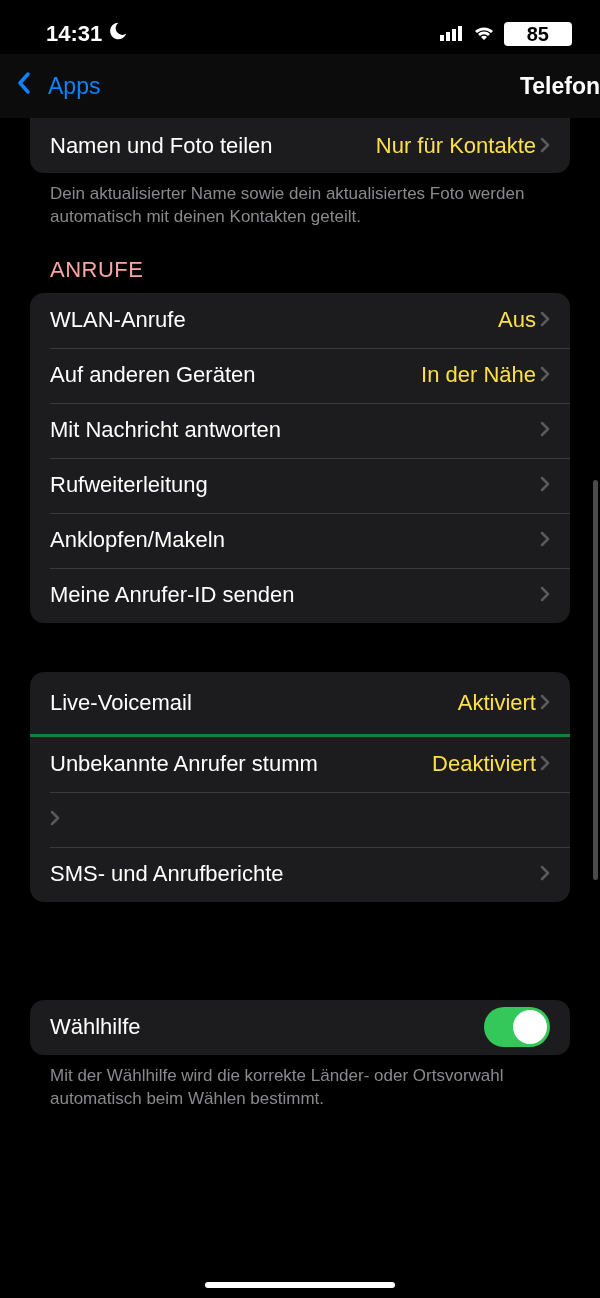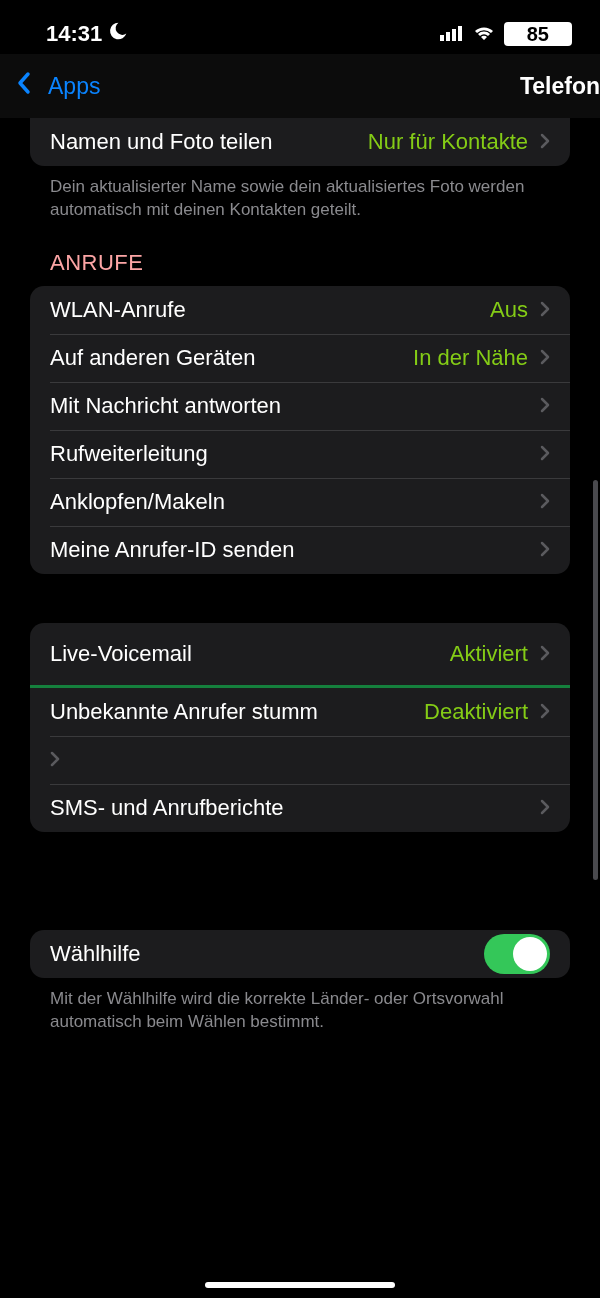--- a/index.html
+++ b/index.html
@@ -59,33 +59,33 @@
   .group { margin: 0 30px; }
   .cell-group {
     background: #1c1c1e;
     border-radius: 14px;
     overflow: hidden;
   }
   .cell {
     display: flex;
     align-items: center;
     padding: 0 20px;
-    height: 48px;
+    height: 55px;
     font-size: 22px;
     position: relative;
   }
   .cell + .cell::before {
     content: "";
     position: absolute;
     top: 0; left: 20px; right: 0;
     height: 1px;
     background: #3a3a3c;
   }
   .cell-label { flex: 1; color: #fff; }
-  .cell-value { color: #84cc16; margin-right: 12px; }
+  .cell-value { color: #fde047; margin-right: 4px; }
   .chevron { color: #5a5a5e; flex-shrink: 0; }
   .section-header {
     color: #fca5a5;
     font-size: 22px;
     letter-spacing: 0.5px;
     padding: 28px 20px 10px;
     text-transform: uppercase;
   }
   .section-footer {
     color: #8a8a8e;

